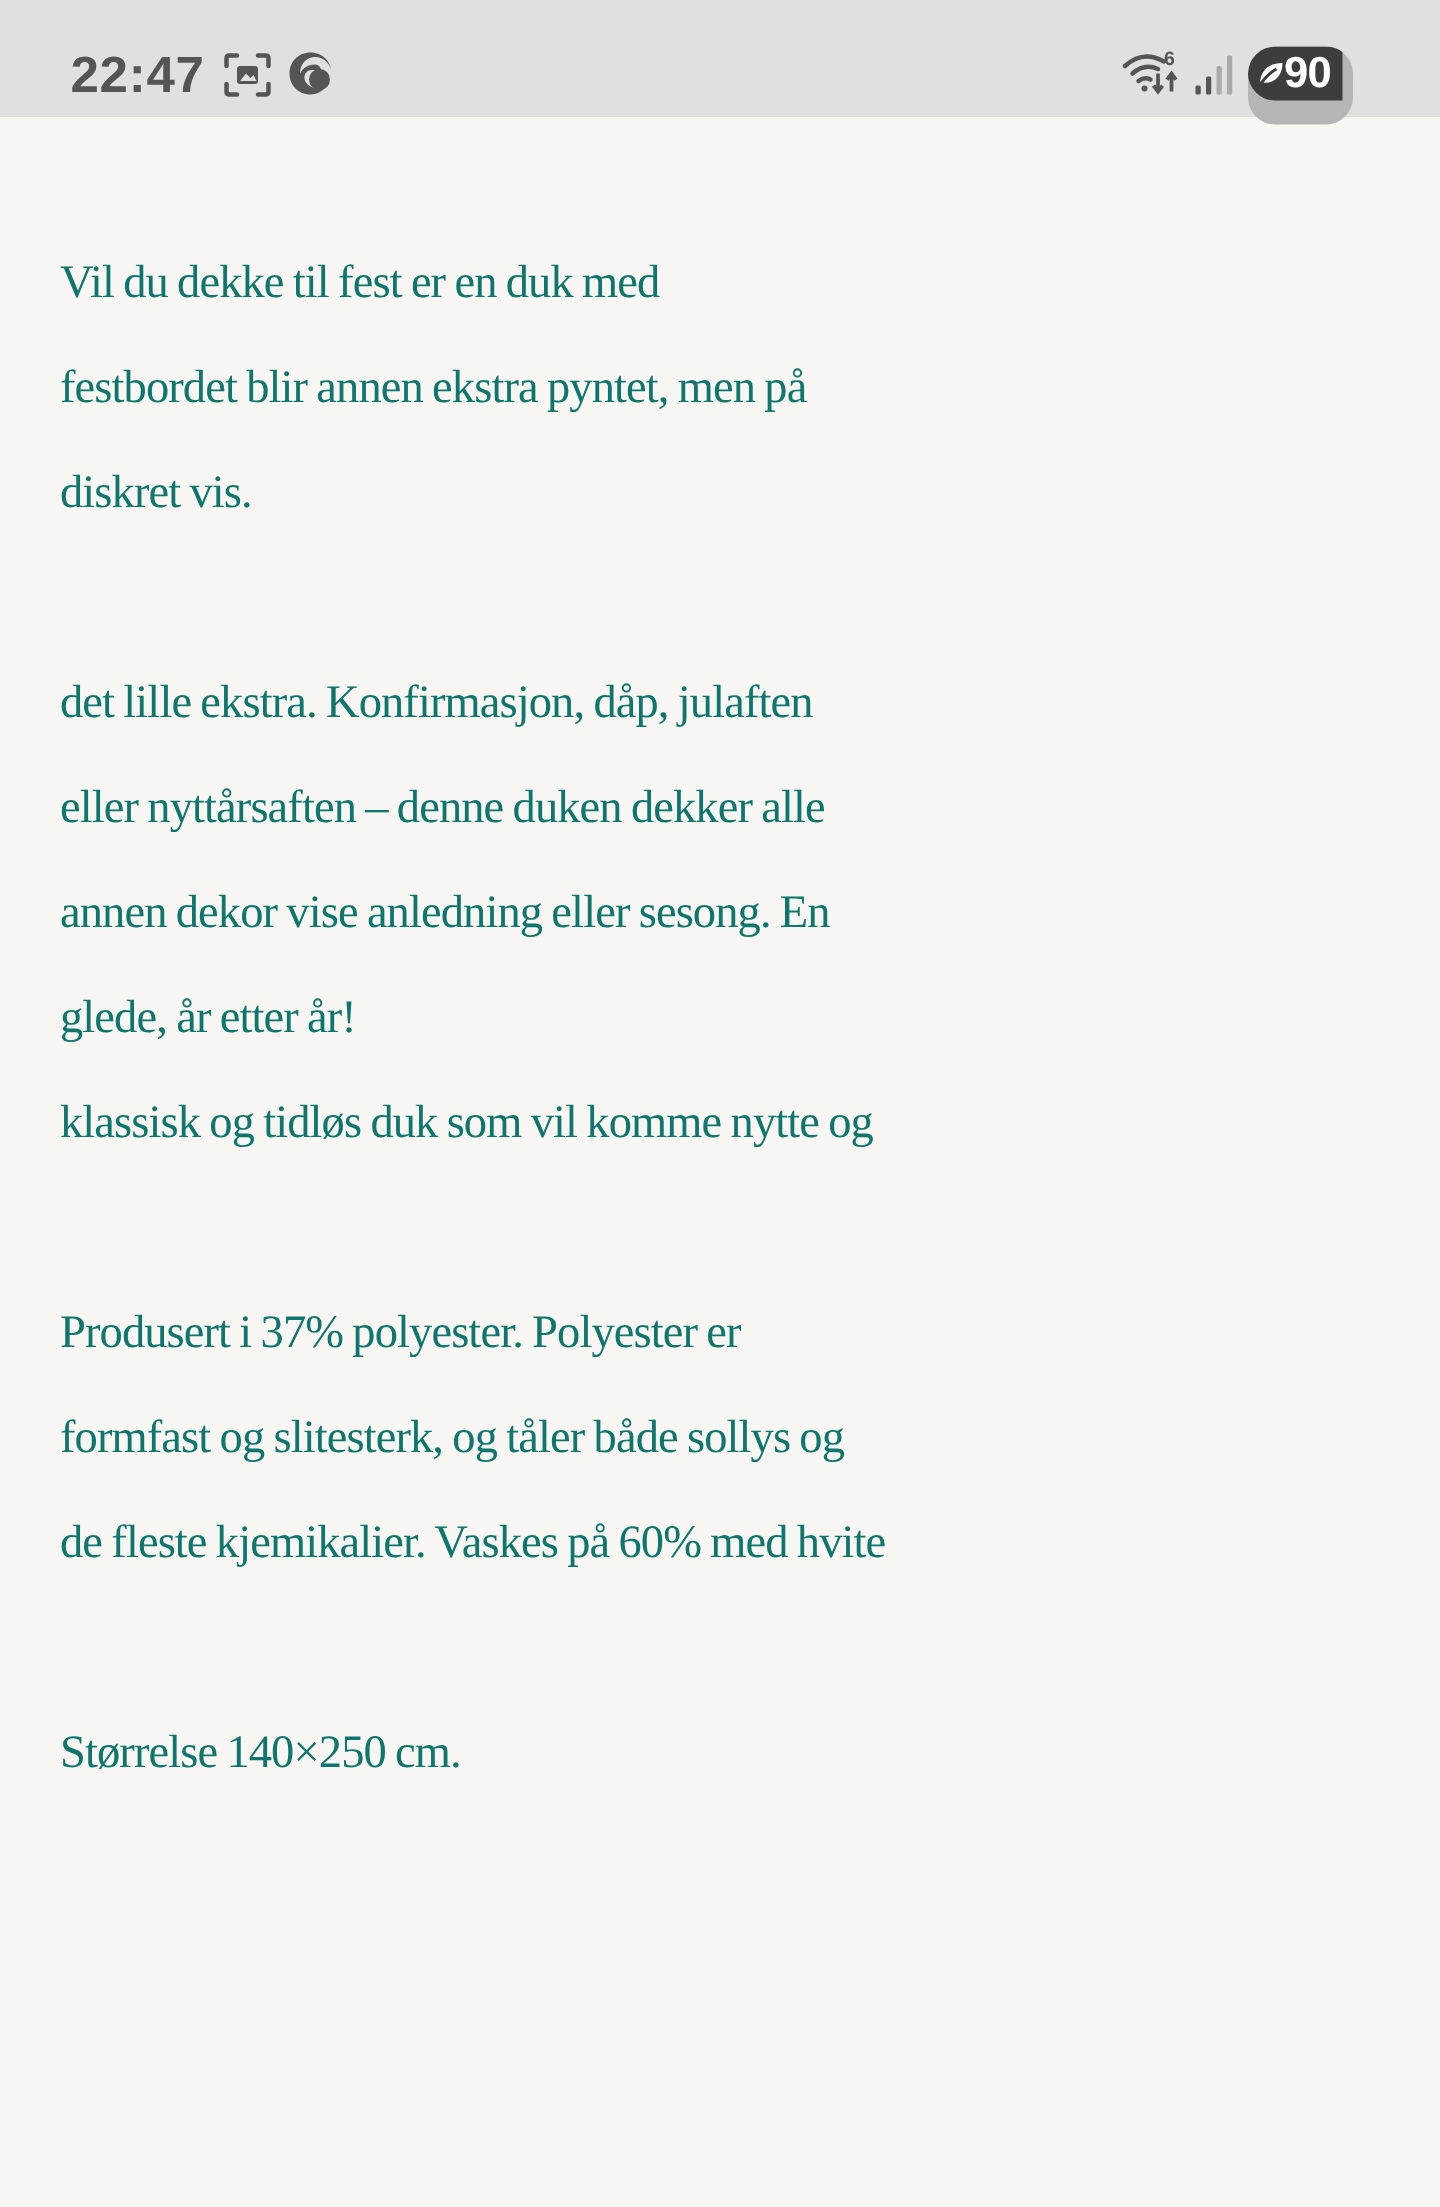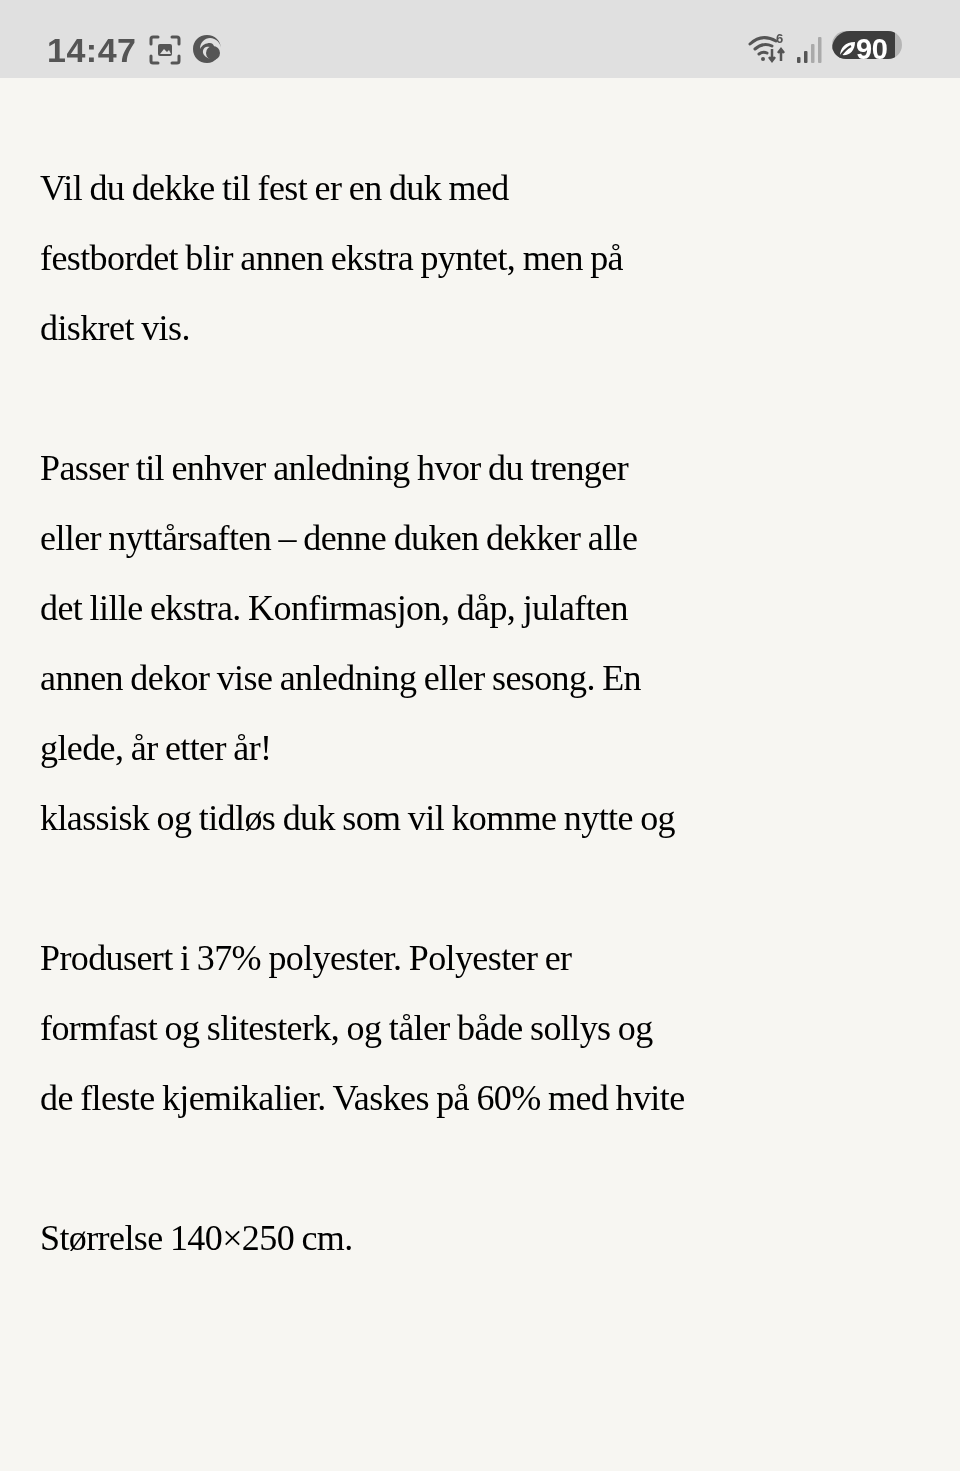--- a/index.html
+++ b/index.html
@@ -35,21 +35,21 @@
     }
     .icon-screenshot { left: 148px; top: 34px; width: 34px; height: 32px; }
     .icon-edge { left: 191px; top: 33px; width: 32px; height: 32px; }
     .icon-wifi { left: 748px; top: 30px; width: 44px; height: 36px; }
     .icon-signal { left: 796px; top: 36px; width: 26px; height: 28px; }
     .battery {
       position: absolute;
       left: 832px;
       top: 31px;
       width: 70px;
-      height: 28px;
+      height: 52px;
       border-radius: 18px;
       background: #b5b5b5;
       overflow: hidden;
     }
     .battery-fill {
       position: absolute;
       left: 0; top: 0;
       width: 63px;
       height: 36px;
       background: #3d3d3d;
@@ -75,33 +75,33 @@
       position: absolute;
       top: 78px;
       left: 0;
       width: 960px;
       box-sizing: border-box;
       padding: 75px 40px 0 40px;
     }
     .content p {
       margin: 0 0 70px 0;
       font-family: "Liberation Serif", "DejaVu Serif", serif;
-      font-size: 36px;
+      font-size: 31px;
       line-height: 70px;
-      color: #000000;
+      color: #0f766e;
       letter-spacing: -0.6px;
       word-spacing: -1px;
     }
     .line { display: block; white-space: nowrap; }
   </style>
 </head>
 <body>
 
 <div class="status-bar">
-  <span class="status-time">14:47</span>
+  <span class="status-time">22:47</span>
 
   <svg class="status-icon icon-screenshot" viewBox="0 0 34 32">
     <g fill="none" stroke="#555" stroke-width="3" stroke-linecap="round">
       <path d="M3 10 V5 Q3 3 5 3 H10"></path>
       <path d="M24 3 H29 Q31 3 31 5 V10"></path>
       <path d="M31 22 V27 Q31 29 29 29 H24"></path>
       <path d="M10 29 H5 Q3 29 3 27 V22"></path>
     </g>
     <rect x="10" y="10" width="14" height="12" rx="2" fill="#555"></rect>
     <path d="M12 20 L16 15 L19 18 L21 16 L23 20 Z" fill="#e0e0e0"></path>
@@ -141,23 +141,22 @@
   </div>
 </div>
 
 <main class="content">
   <p>
     <span class="line">Vil du dekke til fest er en duk med</span>
     <span class="line">festbordet blir annen ekstra pyntet, men på</span>
     <span class="line">diskret vis.</span>
   </p>
   <p>
-    <span class="line">Passer til enhver anledning hvor du trenger</span>
+    <span class="line">det lille ekstra. Konfirmasjon, dåp, julaften</span>
     <span class="line">eller nyttårsaften – denne duken dekker alle</span>
-    <span class="line">det lille ekstra. Konfirmasjon, dåp, julaften</span>
     <span class="line">annen dekor vise anledning eller sesong. En</span>
     <span class="line">glede, år etter år!</span>
     <span class="line">klassisk og tidløs duk som vil komme nytte og</span>
   </p>
   <p>
     <span class="line">Produsert i 37% polyester. Polyester er</span>
     <span class="line">formfast og slitesterk, og tåler både sollys og</span>
     <span class="line">de fleste kjemikalier. Vaskes på 60% med hvite</span>
   </p>
   <p>

